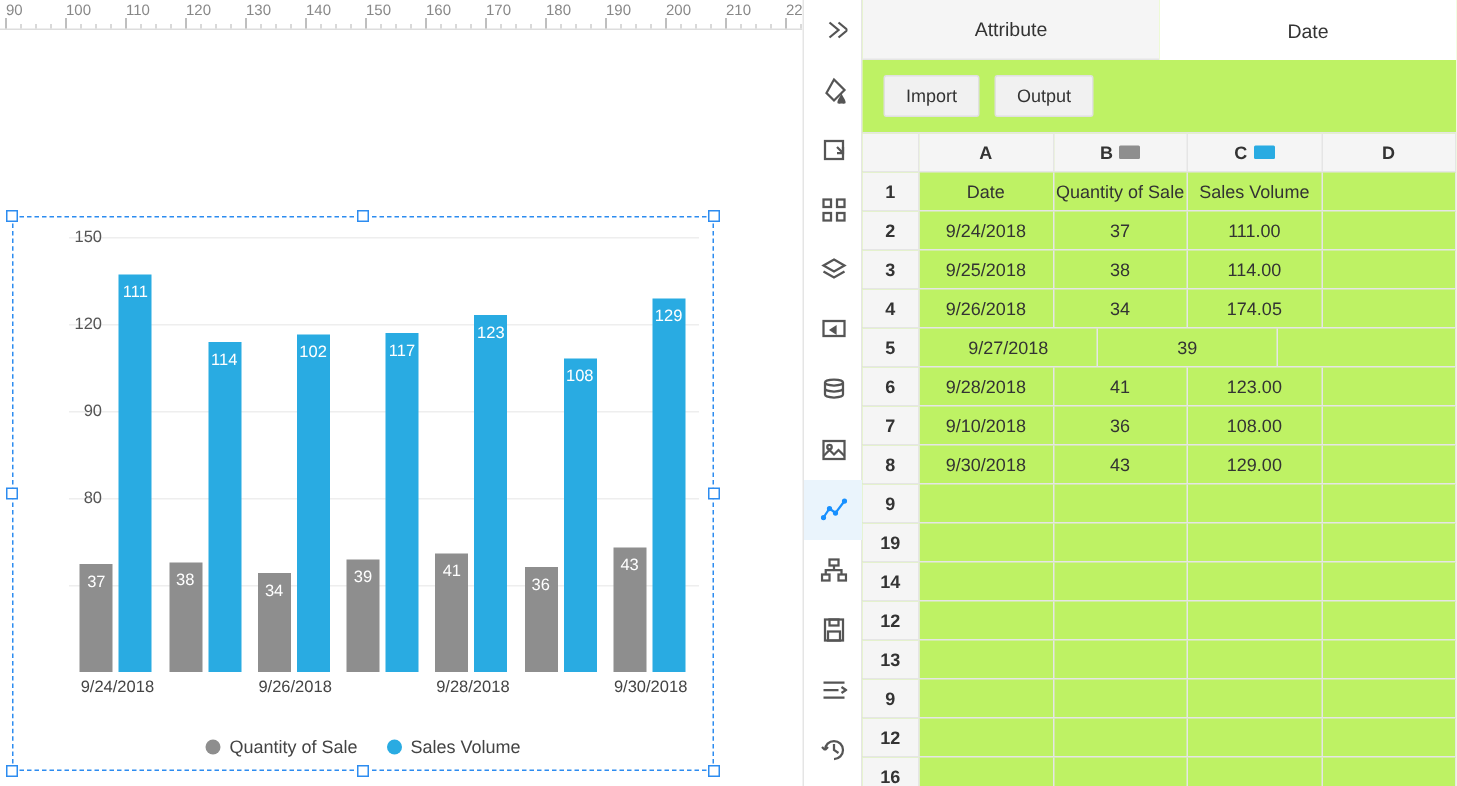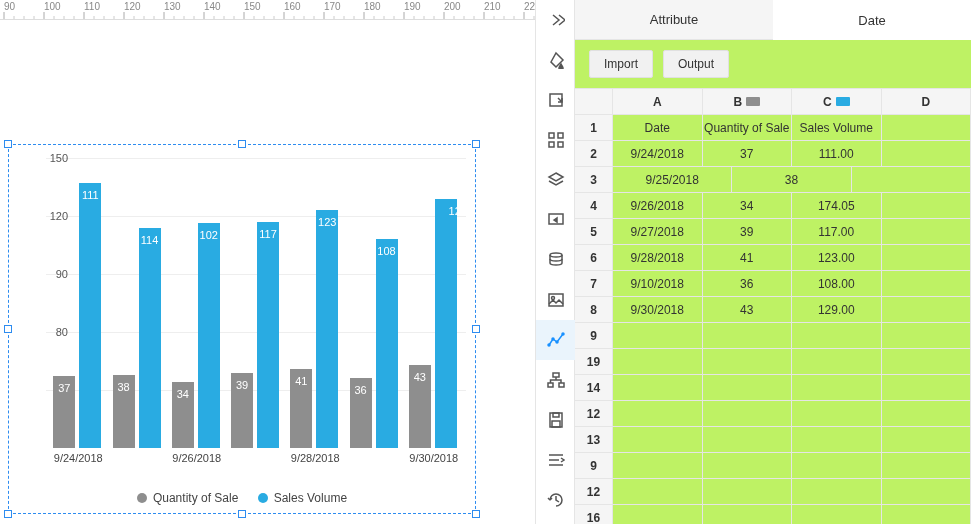--- a/index.html
+++ b/index.html
@@ -221,21 +221,21 @@
             <div class="bar-label">36</div>
           </div>
           <div class="bar s" style="height: 208.8px;">
             <div class="bar-label">108</div>
           </div>
         </div>
         <div class="bar-group" style="left: 360.75px;">
           <div class="bar q" style="height: 83.1333px;">
             <div class="bar-label">43</div>
           </div>
-          <div class="bar s" style="height: 249.4px; padding-left: 12px;">
+          <div class="bar s" style="height: 249.4px;">
             <div class="bar-label">129</div>
           </div>
         </div>
       </div>
     <div class="xaxis" id="xaxis">
         <div class="xaxis-label" style="left: 32.25px;">9/24/2018</div>
         <div class="xaxis-label" style="left: 150.75px;">9/26/2018</div>
         <div class="xaxis-label" style="left: 269.25px;">9/28/2018</div>
         <div class="xaxis-label" style="left: 387.75px;">9/30/2018</div>
       </div>
@@ -371,34 +371,34 @@
         <div class="grid-rowhead">2</div>
         <div class="grid-cell">9/24/2018</div>
         <div class="grid-cell">37</div>
         <div class="grid-cell">111.00</div>
         <div class="grid-cell"></div>
       </div>
       <div class="grid-row">
         <div class="grid-rowhead">3</div>
         <div class="grid-cell">9/25/2018</div>
         <div class="grid-cell">38</div>
+        <div class="grid-cell">114.00</div>
         <div class="grid-cell"></div>
       </div>
       <div class="grid-row">
         <div class="grid-rowhead">4</div>
         <div class="grid-cell">9/26/2018</div>
         <div class="grid-cell">34</div>
         <div class="grid-cell">174.05</div>
         <div class="grid-cell"></div>
       </div>
       <div class="grid-row">
         <div class="grid-rowhead">5</div>
         <div class="grid-cell">9/27/2018</div>
         <div class="grid-cell">39</div>
-        <div class="grid-cell">117.00</div>
         <div class="grid-cell"></div>
       </div>
       <div class="grid-row">
         <div class="grid-rowhead">6</div>
         <div class="grid-cell">9/28/2018</div>
         <div class="grid-cell">41</div>
         <div class="grid-cell">123.00</div>
         <div class="grid-cell"></div>
       </div>
       <div class="grid-row">

